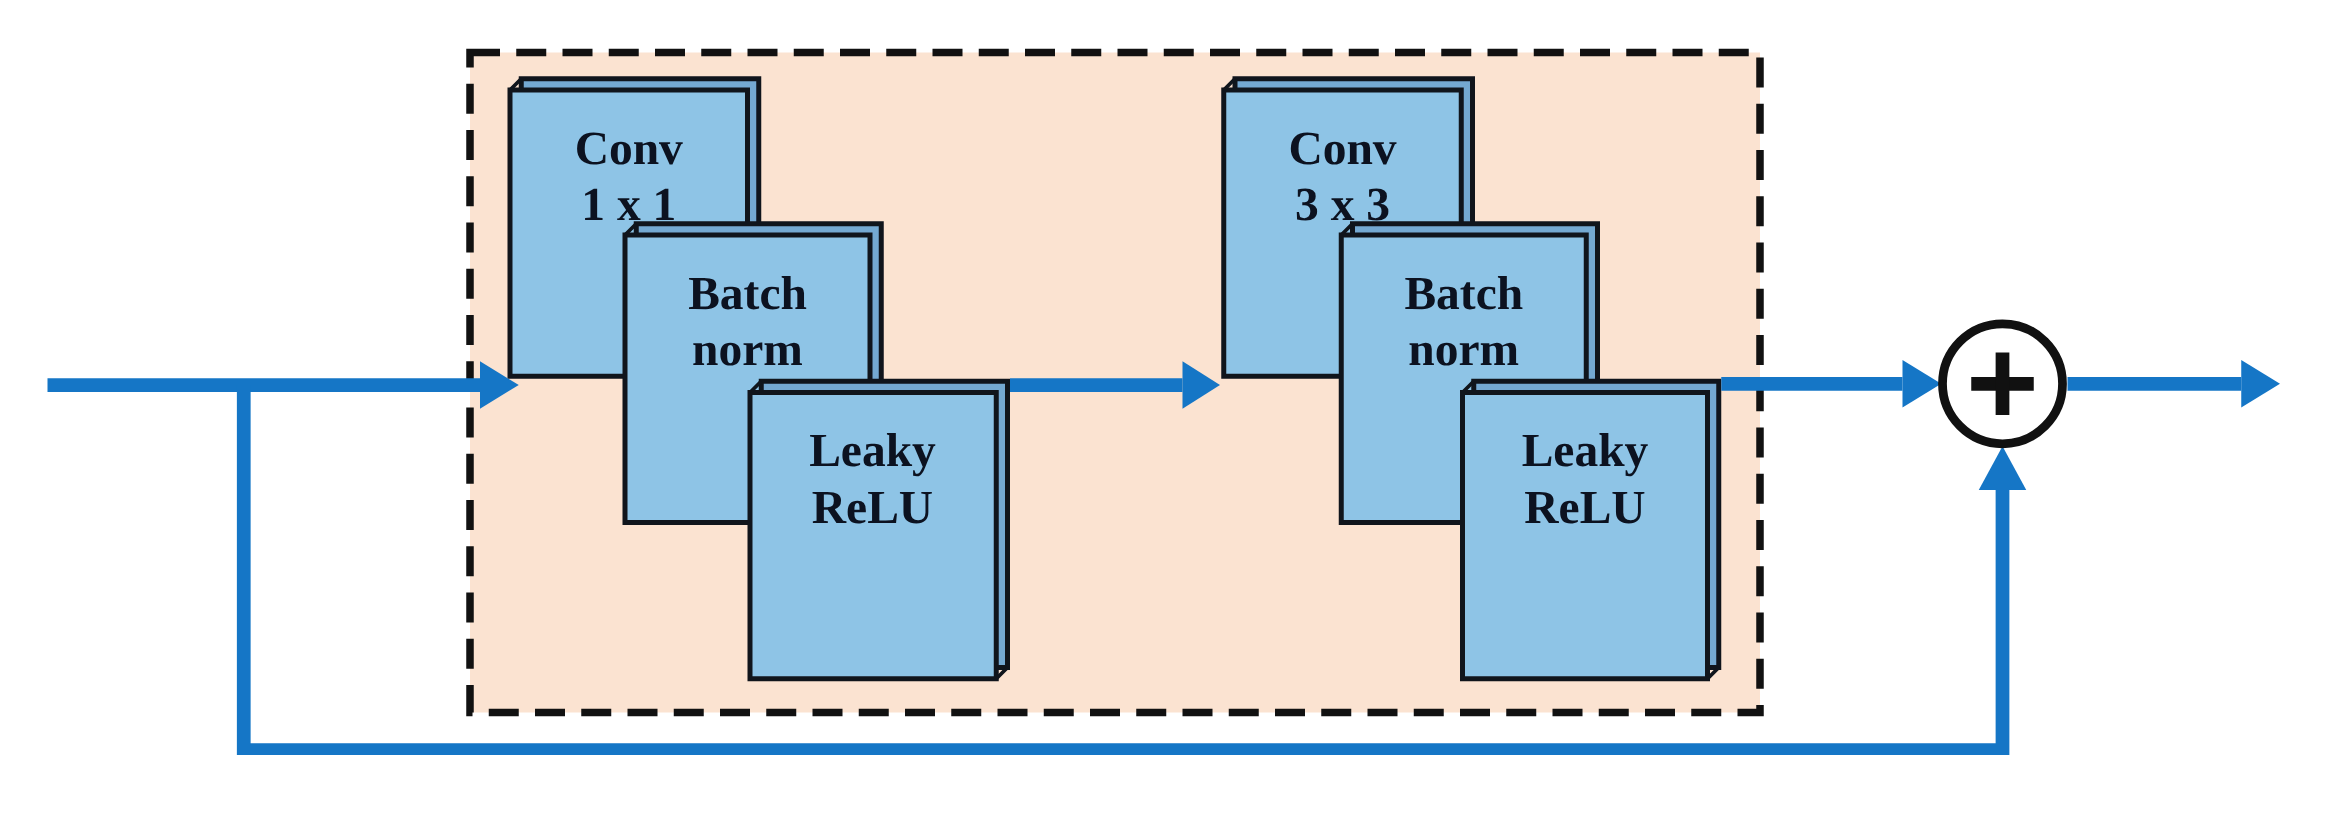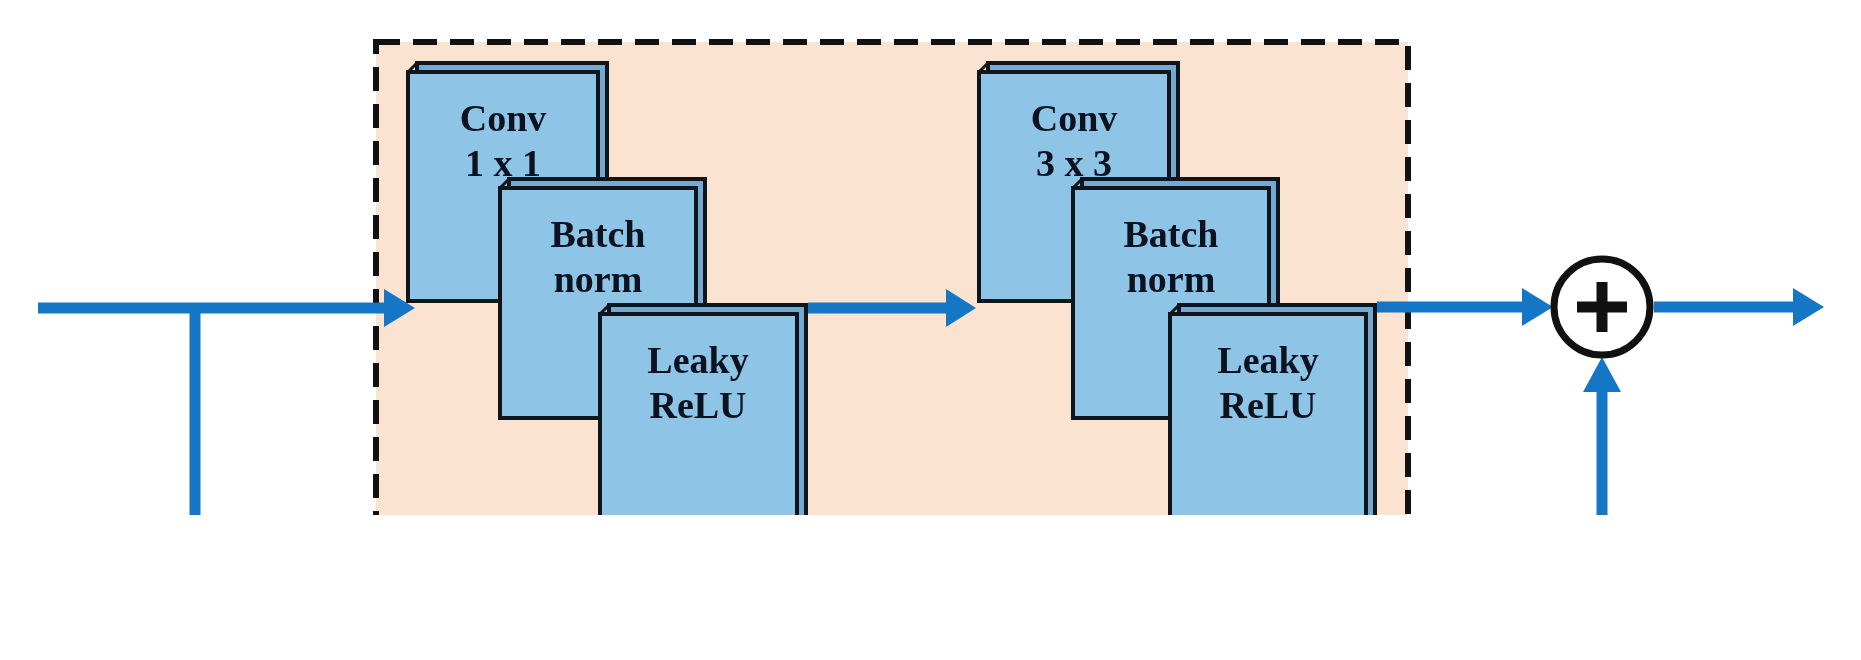--- a/index.html
+++ b/index.html
@@ -1,21 +1,21 @@
 <!DOCTYPE html>
 <html style="--background: #ffffff; --arrow: #1576c6; --block_fill: #8ec4e6; --block_side: #74a9d2; --outline: #10151c; --container_fill: #fbe3d1; --container_border: #111111; --sum_fill: #ffffff; --sum_border: #111111; --text: #0c1220;"><head>
 <meta charset="utf-8">
 <style>
   :root{
     --background:#ffffff; --arrow:#1576c6; --block_fill:#8ec4e6; --block_side:#74a9d2;
     --outline:#10151c; --container_fill:#fbe3d1; --container_border:#111111;
     --sum_fill:#ffffff; --sum_border:#111111; --text:#0c1220;
   }
   html,body{margin:0;padding:0;background:var(--background);}
-  .stage{width:1861px;height:515px;position:relative;background:var(--background);}
+  .stage{width:1861px;height:604px;position:relative;background:var(--background);}
   svg{display:block;}
   .container-box{fill:var(--container_fill);stroke:var(--container_border);stroke-width:6;stroke-dasharray:24 13;}
   .block-face{fill:var(--block_fill);stroke:var(--outline);stroke-width:4;}
   .block-side{fill:var(--block_side);stroke:var(--outline);stroke-width:4;}
   .block-join{stroke:var(--outline);stroke-width:3;fill:none;}
   .block-label{font-family:"Liberation Serif","DejaVu Serif",serif;font-weight:bold;font-size:38px;
                fill:var(--text);text-anchor:middle;}
   .flow{stroke:var(--arrow);stroke-width:11;fill:none;stroke-linejoin:miter;}
   .arrowhead{fill:var(--arrow);stroke:none;}
   .sum-circle{fill:var(--sum_fill);stroke:var(--sum_border);stroke-width:7;}

